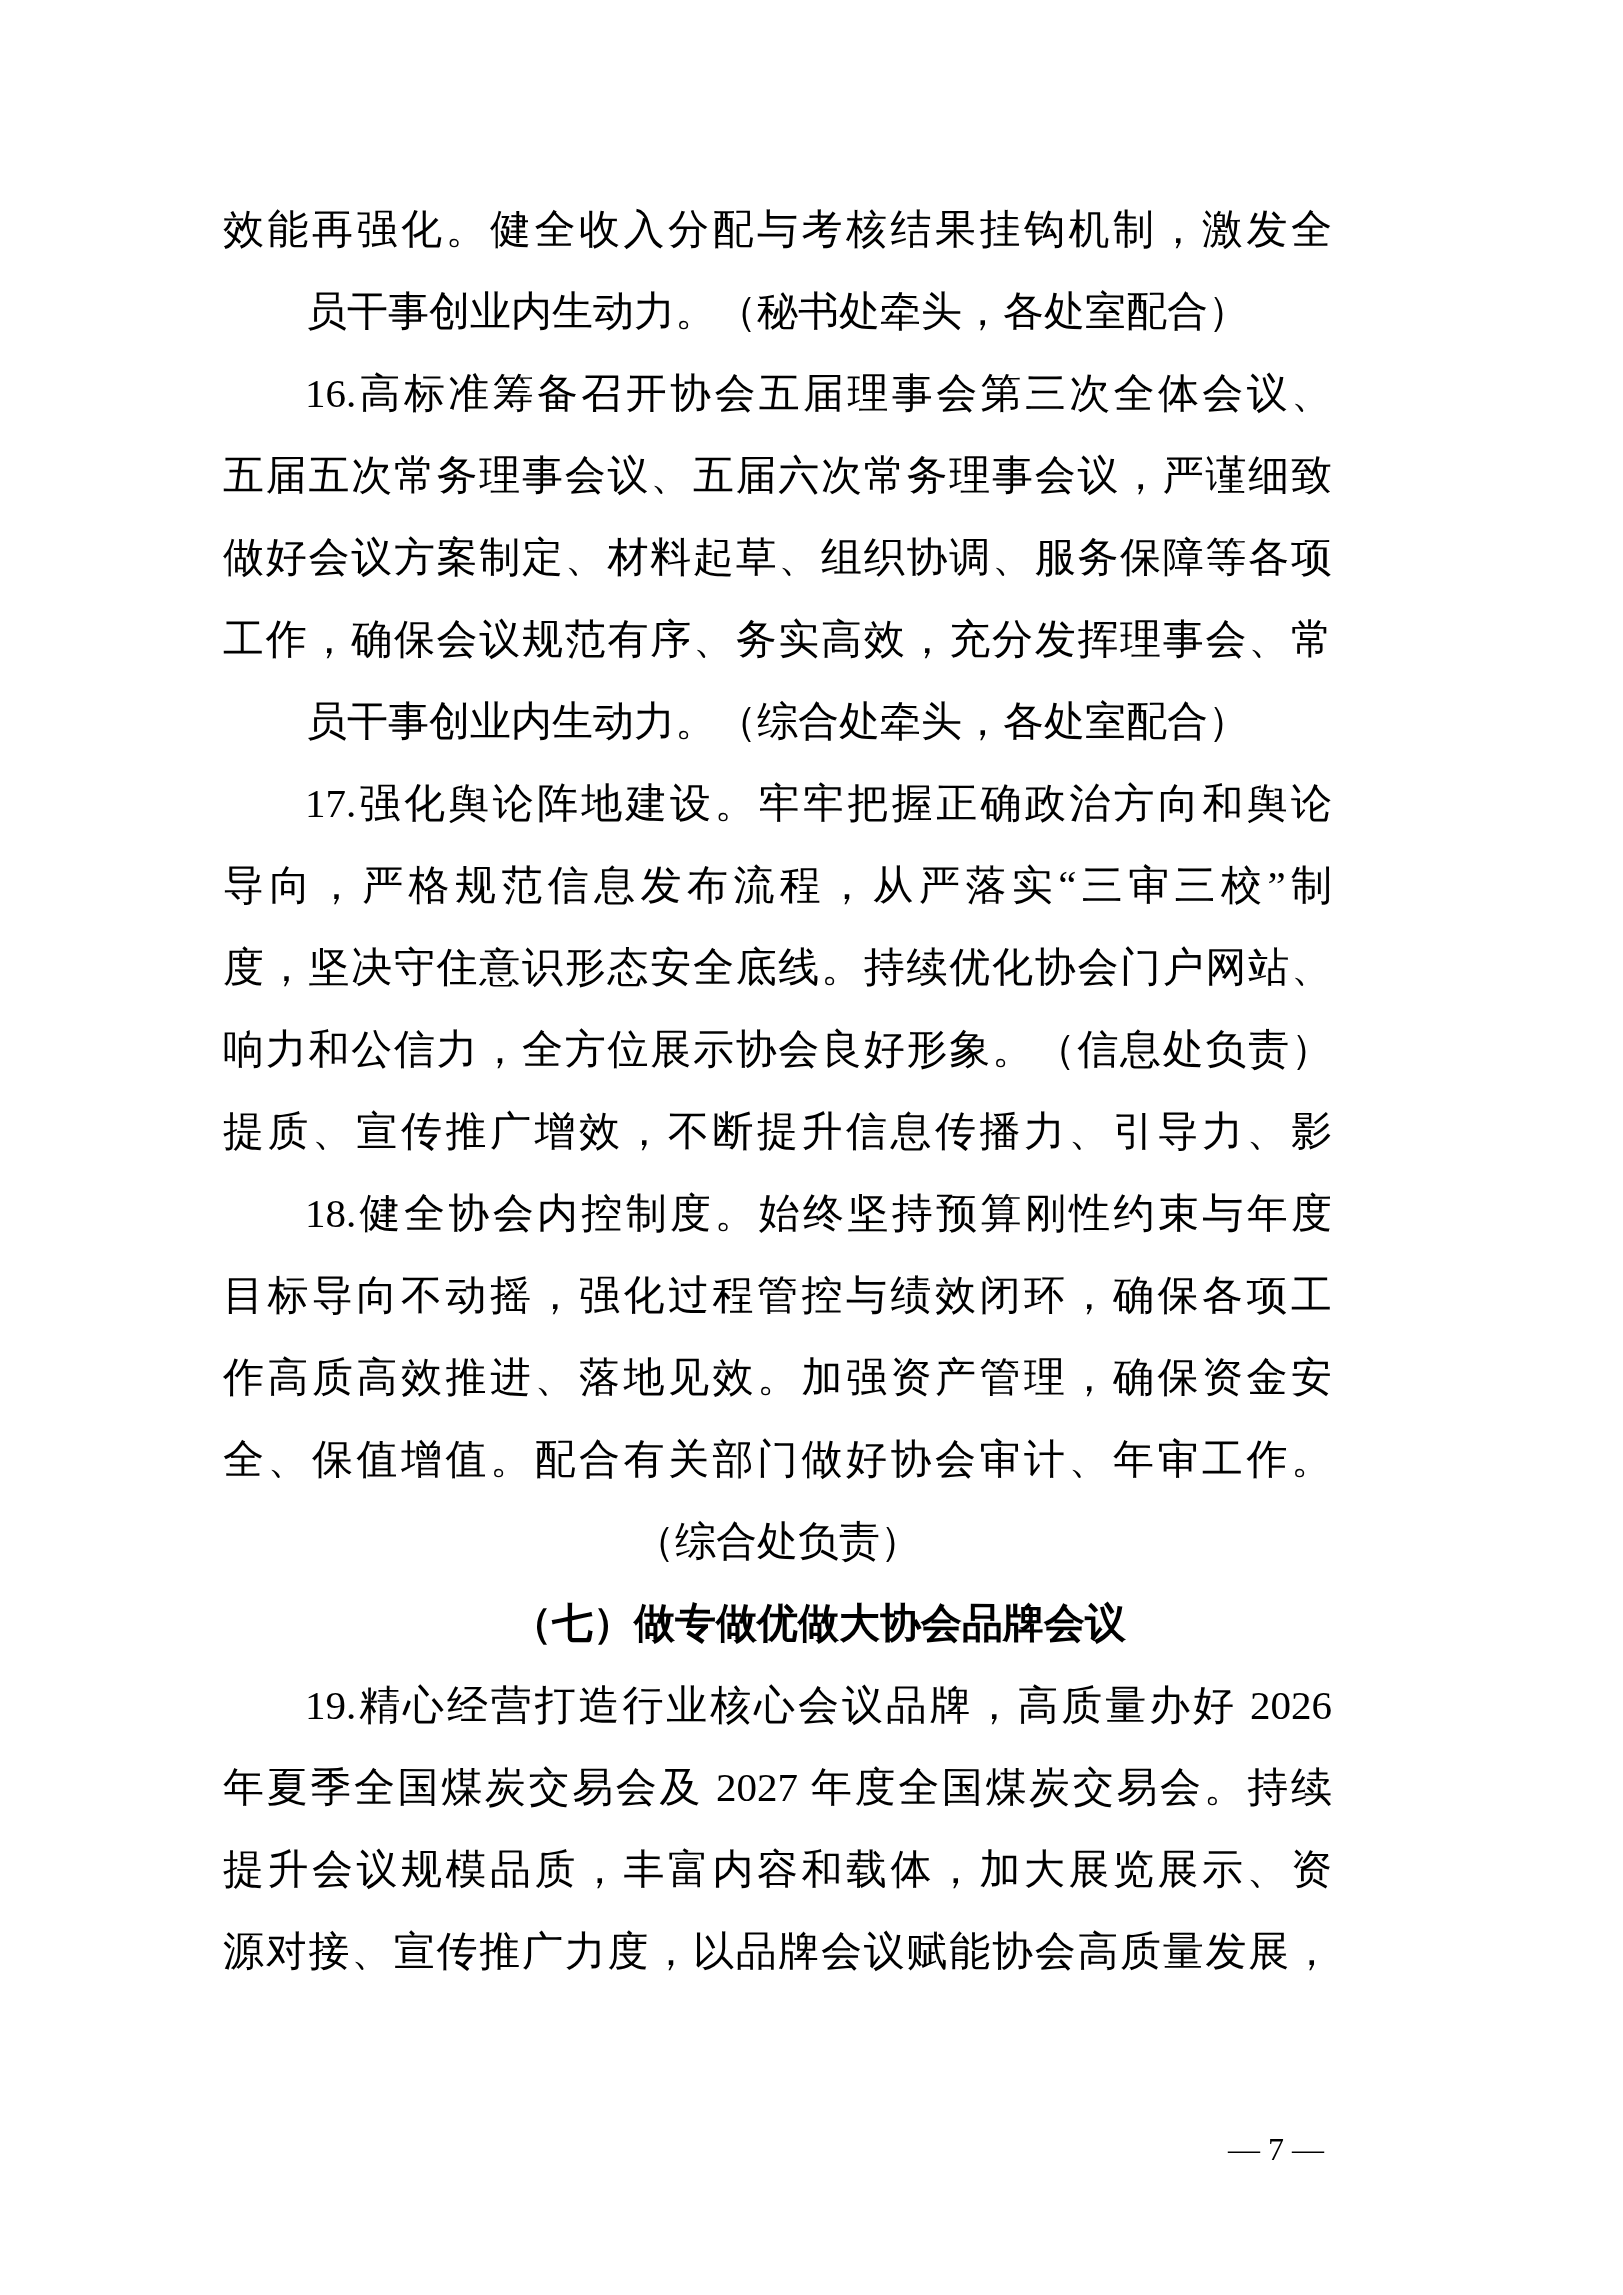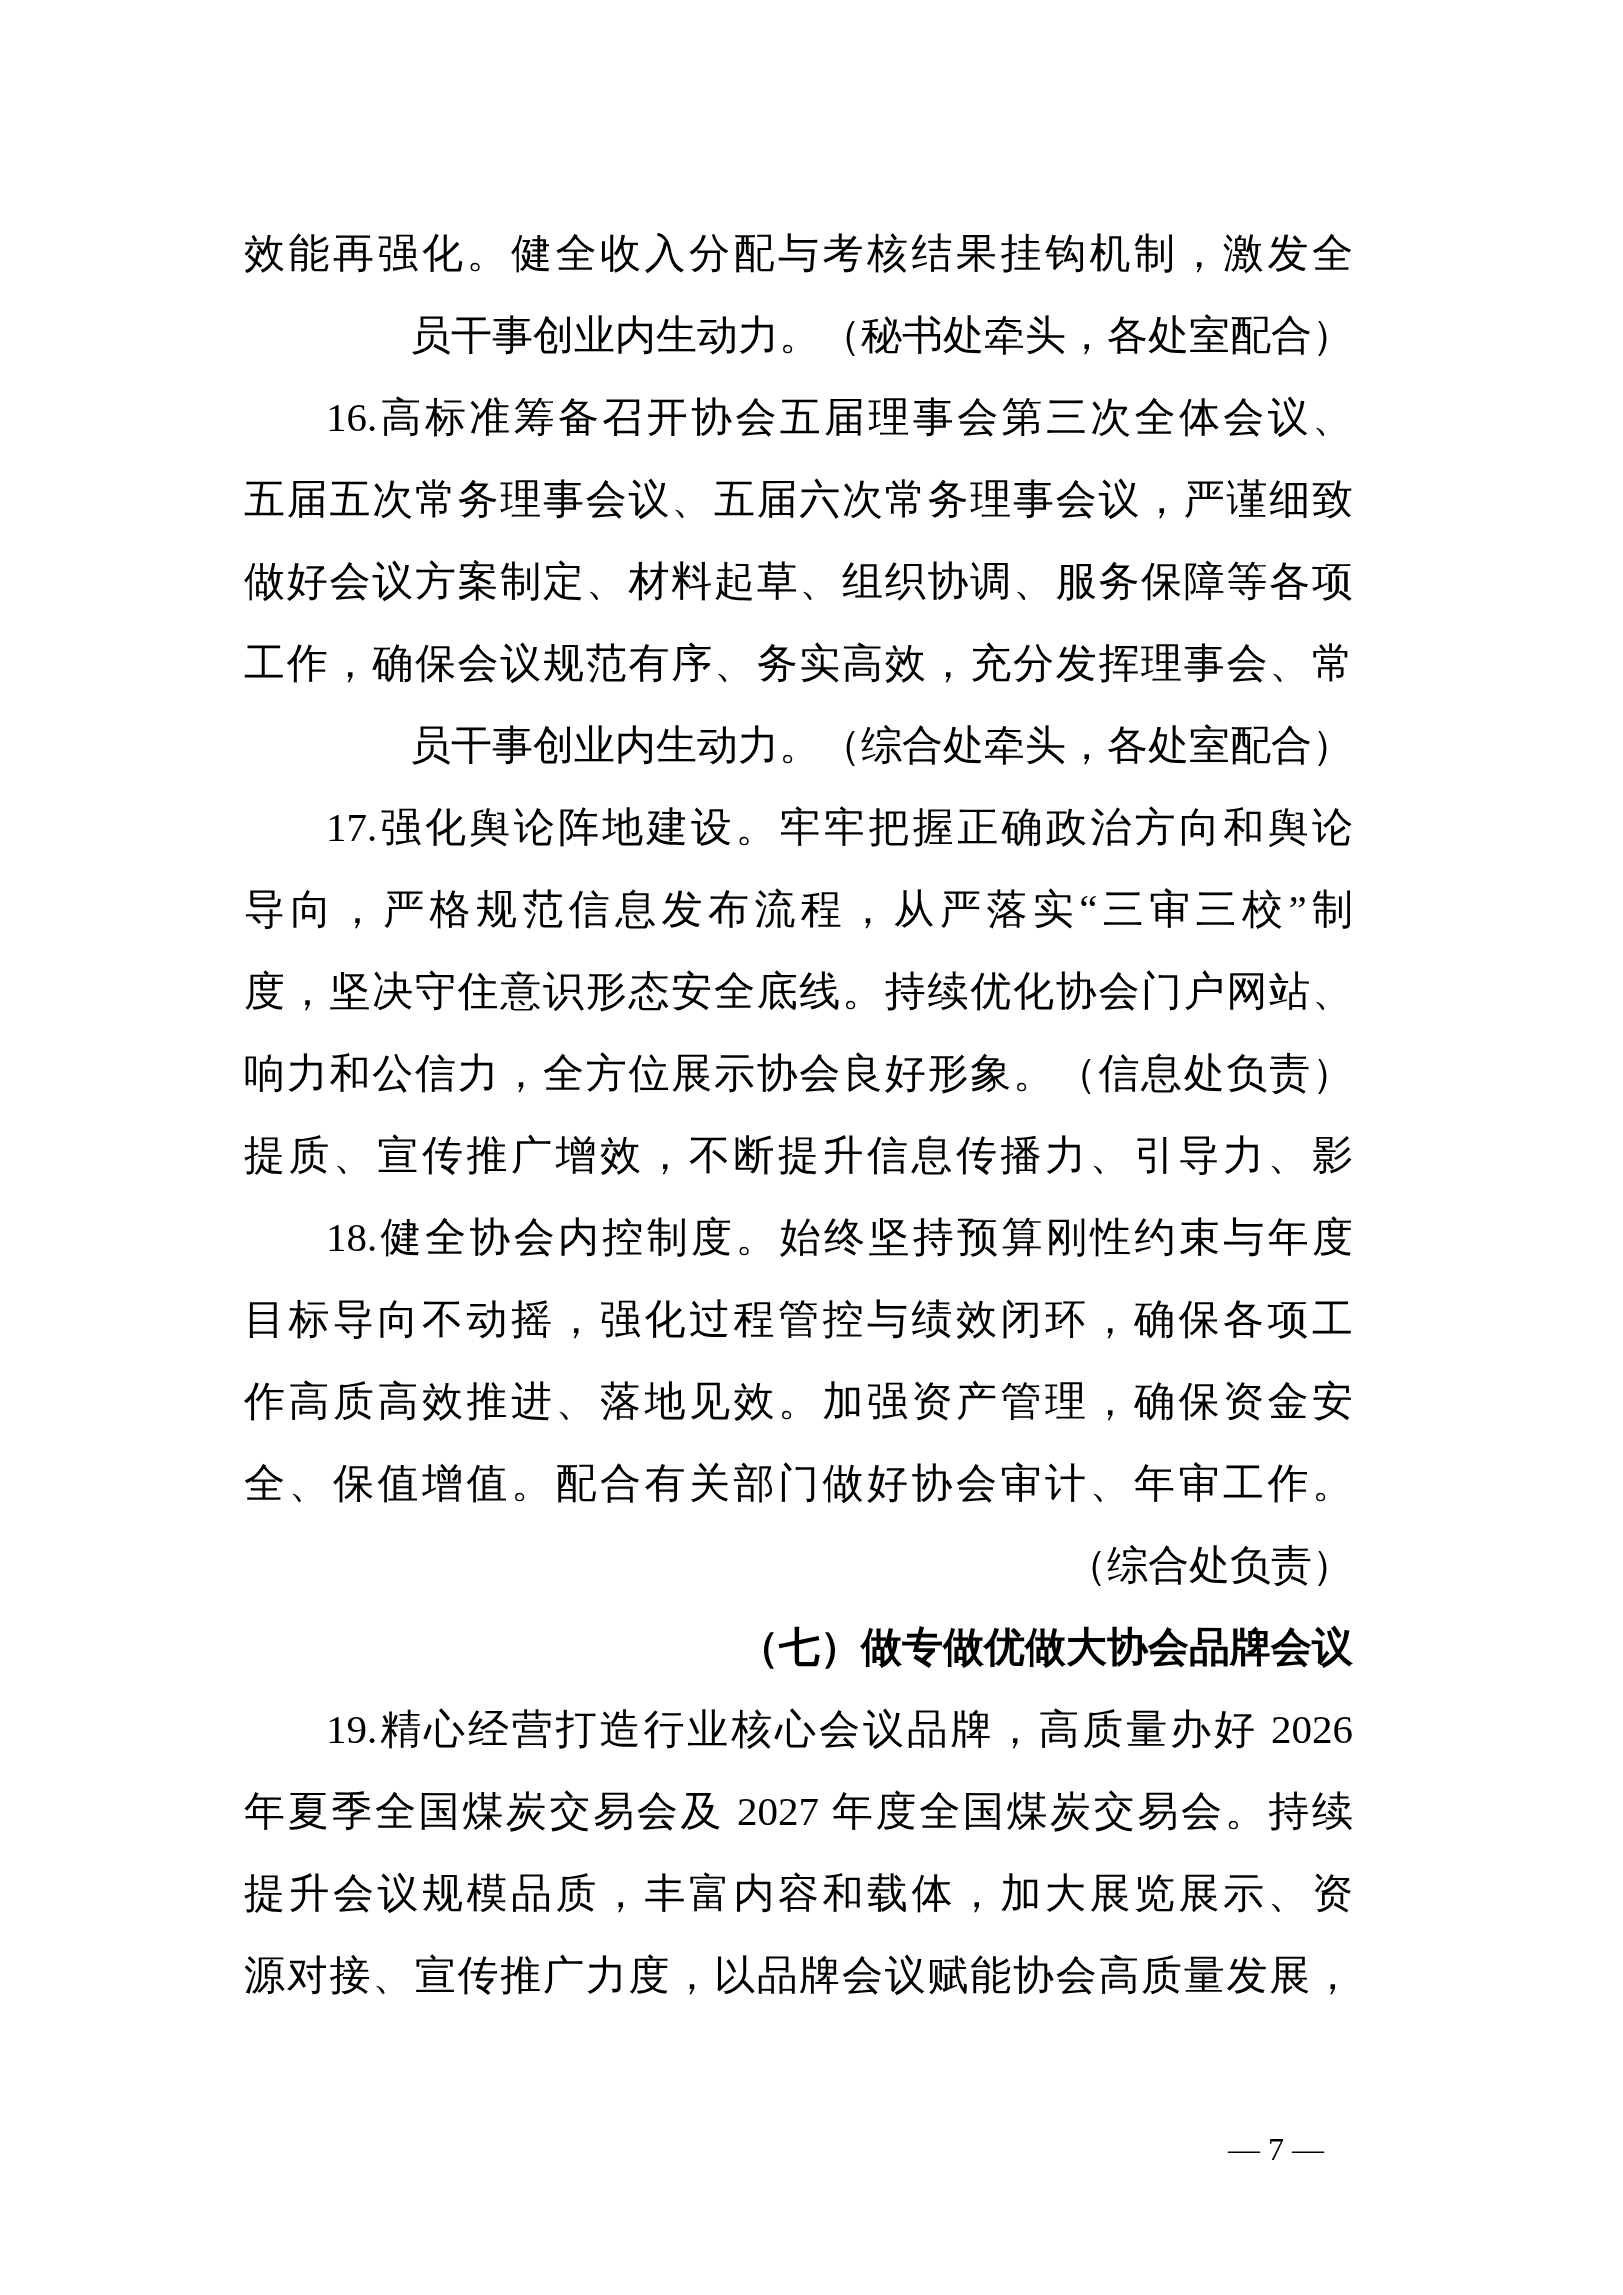--- a/index.html
+++ b/index.html
@@ -16,30 +16,29 @@
     top: 0;
     width: 1623px;
     height: 2295px;
     background: #ffffff;
     font-family: "Liberation Serif", "DejaVu Serif", serif;
     color: #000000;
   }
   .text-block {
     position: absolute;
     left: 223px;
-    top: 212px;
+    top: 188px;
     width: 1109px;
-    margin-left: 21px;
   }
   .line {
     height: 82px;
     line-height: 82px;
     font-size: 41px;
     color: #000000;
-    text-align: right;
+    text-align: center;
     overflow: hidden;
   }
   .line.justify {
     text-align: justify;
     text-align-last: justify;
   }
   .line.indent {
     padding-left: 82px;
   }
   .line.bold {

